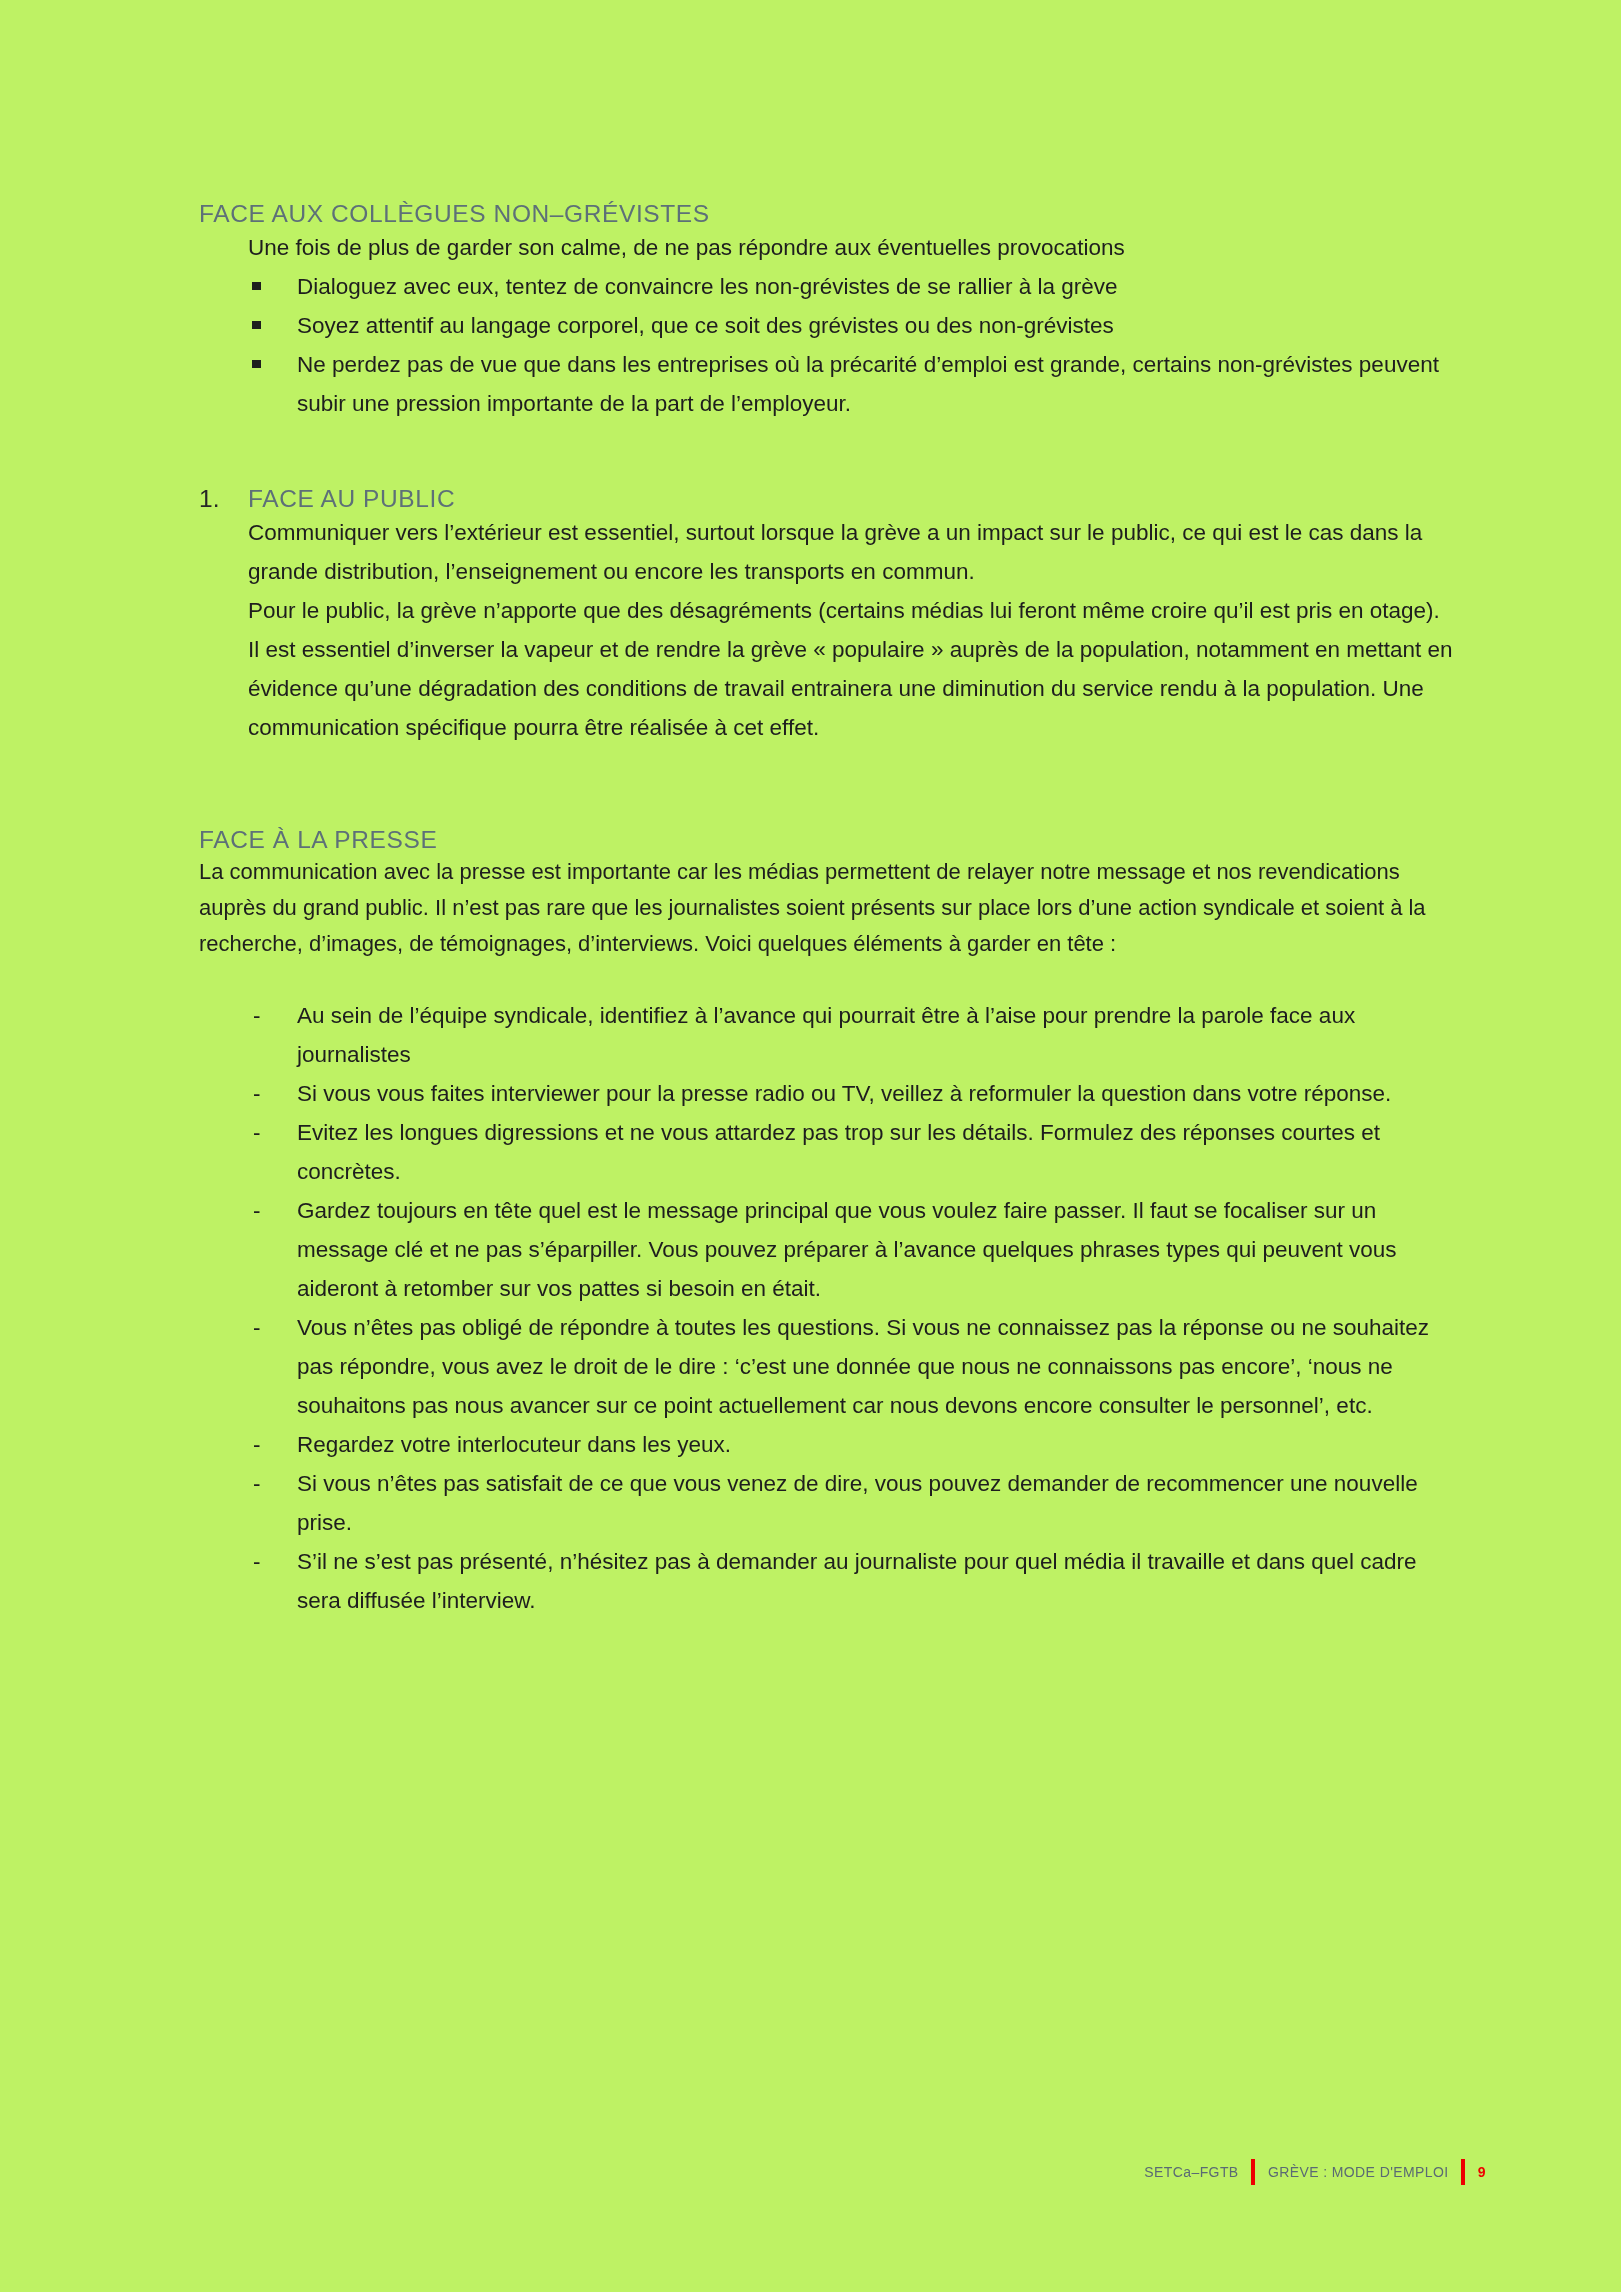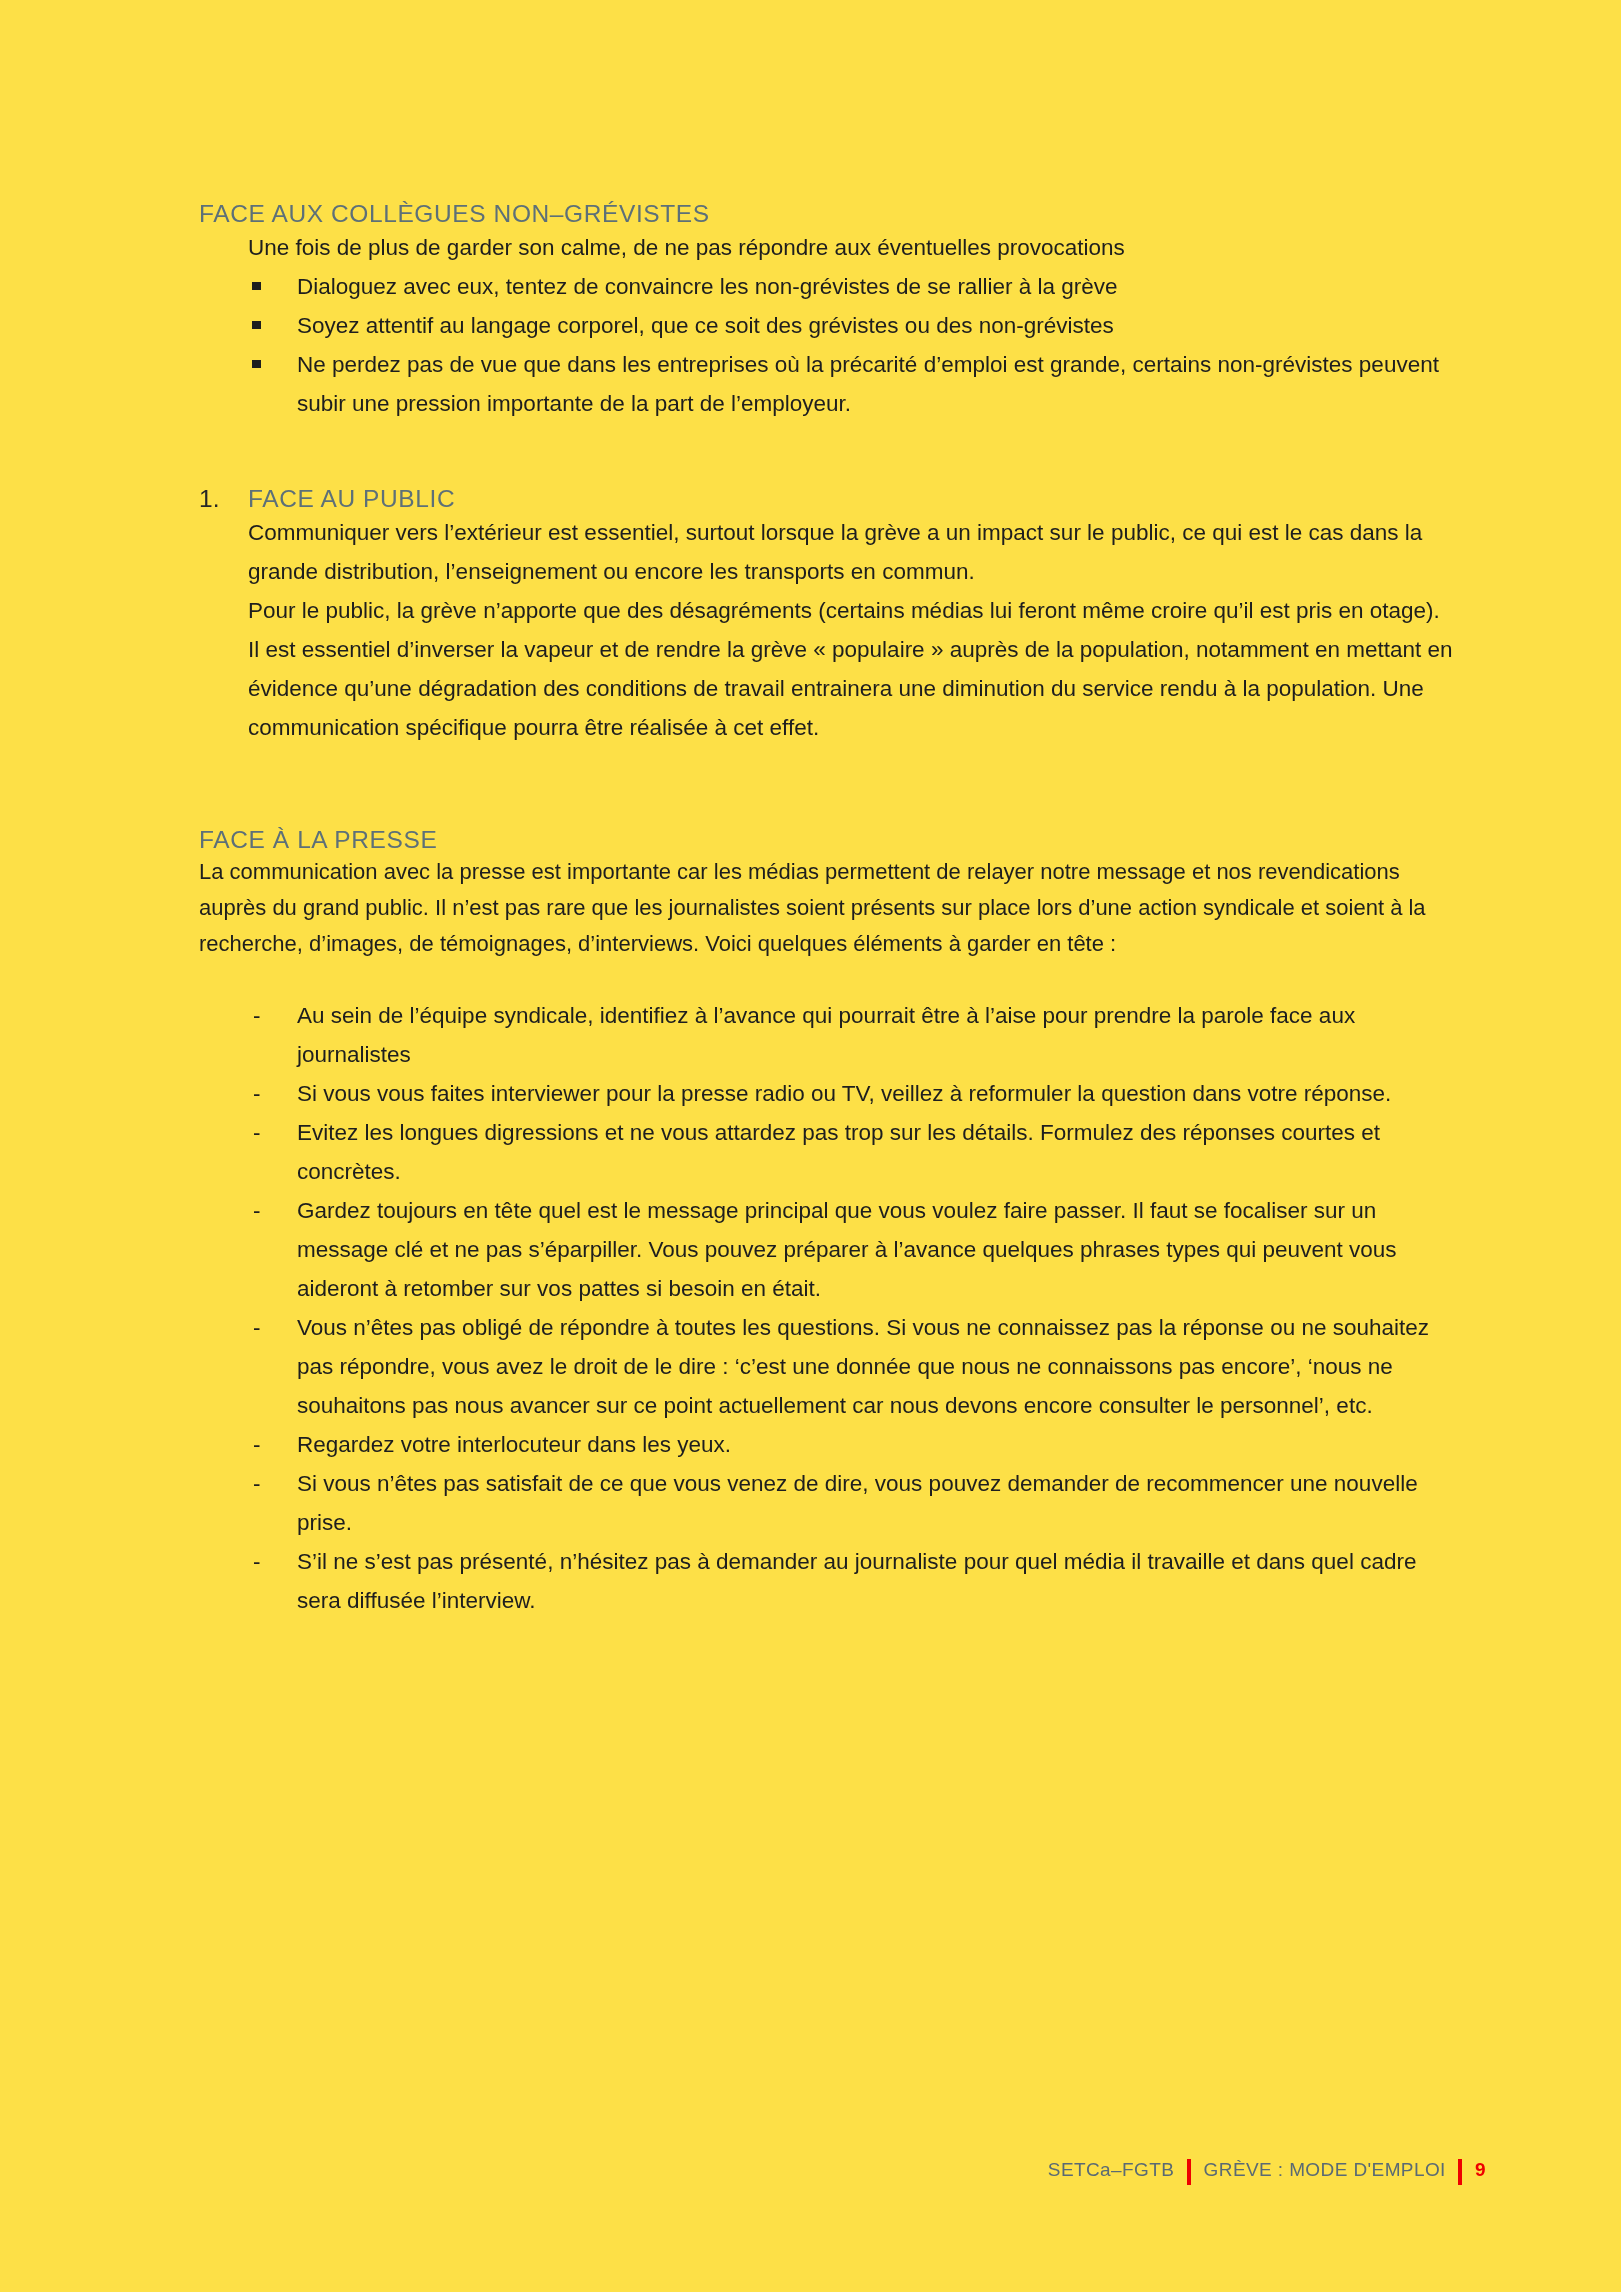--- a/index.html
+++ b/index.html
@@ -1,20 +1,20 @@
 <!DOCTYPE html>
 <html lang="fr"><head>
 <meta charset="utf-8">
 <style>
   html, body { margin: 0; padding: 0; background: #ffffff; }
   .page {
     position: relative;
     width: 1621px;
     height: 2293px;
-    background: #fde047;
+    background: #bef264;
     font-family: "Liberation Sans", sans-serif;
     color: #1e1e1e;
     overflow: hidden;
   }
   .content {
     position: absolute;
     left: 199px;
     top: 199px;
     width: 1281px;
   }
@@ -73,23 +73,23 @@
     line-height: 36px;
     padding-right: 54px;
     color: #1e1e1e;
   }
   ul.dash-list { margin-top: 34px; }
   .footer {
     position: absolute;
     top: 2159px;
     right: 135px;
     display: flex;
-    align-items: flex-start;
+    align-items: center;
     gap: 12.7px;
-    font-size: 19px;
+    font-size: 14px;
     letter-spacing: 0.4px;
     color: #5a6a74;
     white-space: nowrap;
   }
   .footer .bar {
     display: inline-block;
     width: 3.9px;
     height: 25.5px;
     background: #ee0000;
   }

